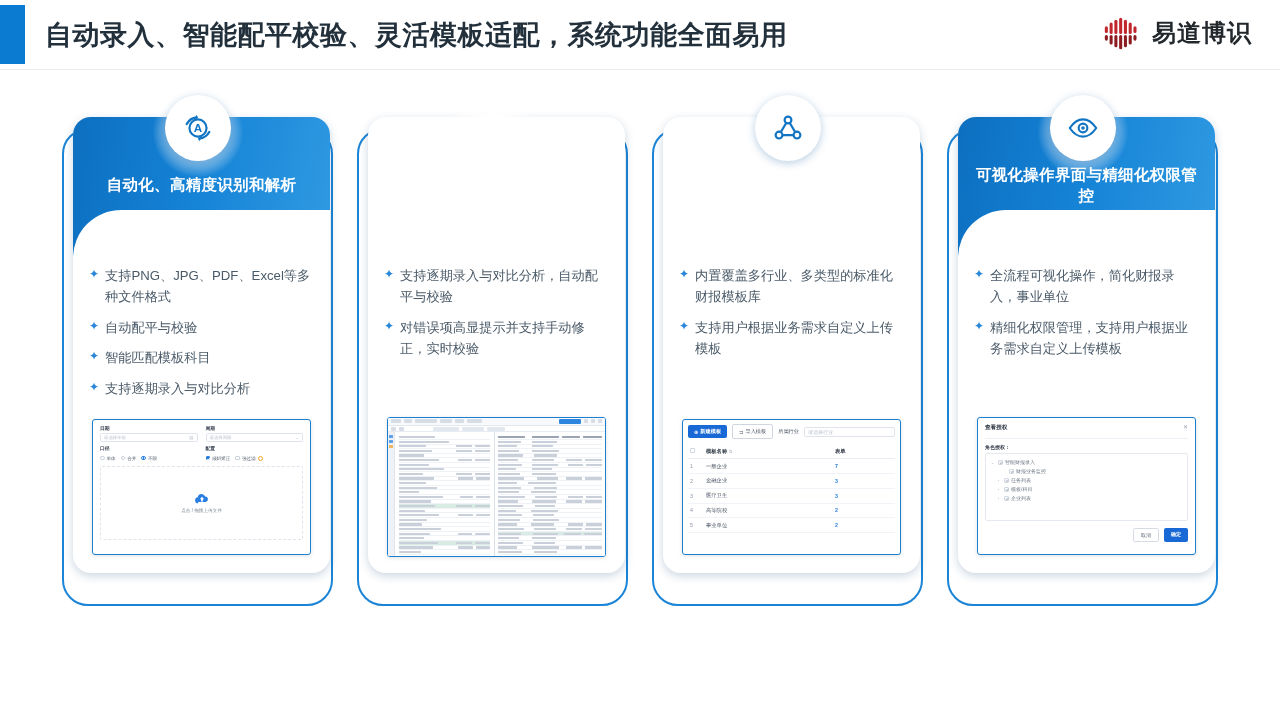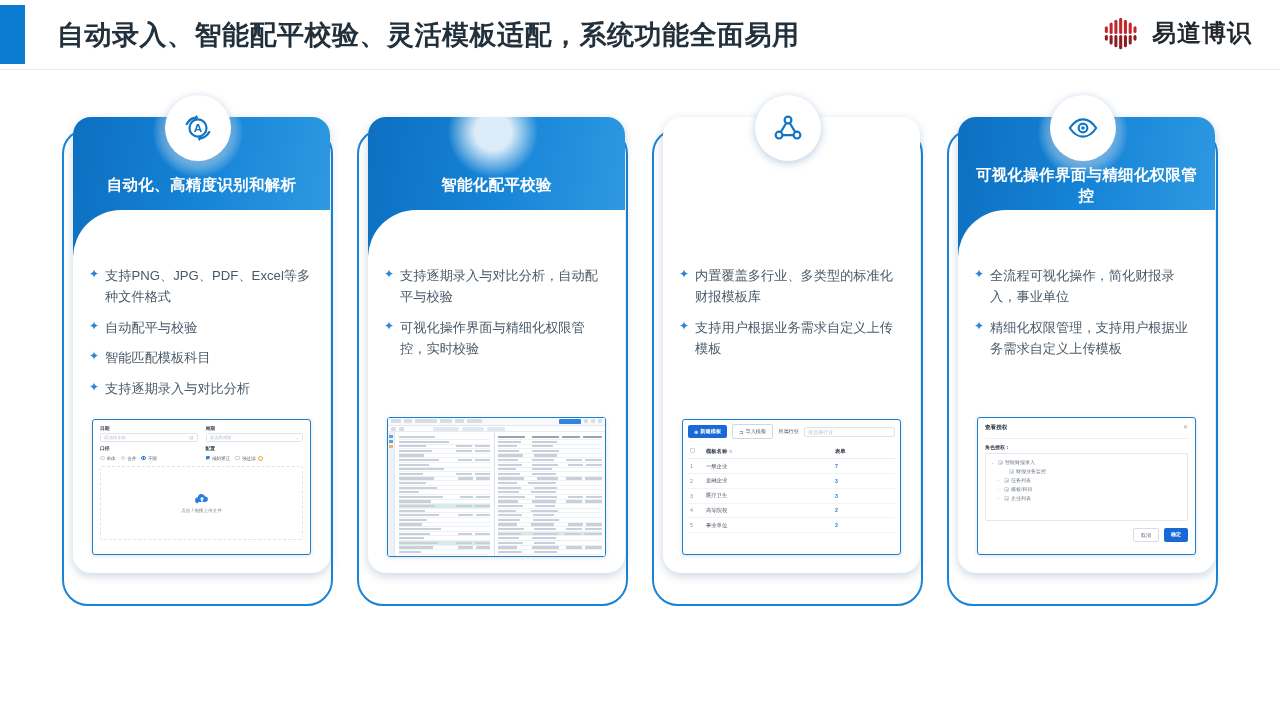--- a/index.html
+++ b/index.html
@@ -15,21 +15,21 @@
   .header {
     position: absolute; left: 0; top: 0; width: 1280px; height: 70px;
     background: #ffffff;
     border-bottom: 1px solid #e9ecef;
     display: flex; align-items: center;
   }
   .header-accent {
     width: 25px; height: 59px; background: #0a7bd0; flex: 0 0 auto;
   }
   .header-title {
-    margin-left: 32px;
+    margin-left: 20px;
     font-size: 27px; font-weight: bold; color: #22303c;
     letter-spacing: .5px; white-space: nowrap;
   }
   .logo-wrap {
     position: absolute; right: 28px; top: 12px;
     display: flex; align-items: center; gap: 9px;
   }
   .logo-mark { width: 42px; height: 42px; }
   .logo-text {
     font-size: 24px; font-weight: bold; color: #23282d; letter-spacing: 1px;
@@ -351,33 +351,29 @@
           <path d="M7.5 15.5a14 14 0 0 1 11-7.2" fill="none" stroke="#1175c4" stroke-width="2.6" stroke-linecap="round"></path>
           <path d="M32.5 24.5a14 14 0 0 1-11 7.2" fill="none" stroke="#1175c4" stroke-width="2.6" stroke-linecap="round"></path>
           <path d="M18.6 5.2l1.2 3.6-3.7.6z" fill="#1175c4"></path>
           <path d="M21.4 34.8l-1.2-3.6 3.7-.6z" fill="#1175c4"></path>
         </svg>
       </div>
     </div>
 
     <div class="card-outer">
       <div class="card-inner">
-        <div class="card-head">
-          <div class="card-head-curve"></div>
-          <div class="card-title">智能化配平校验</div>
-        </div>
 
         <div class="bullets">
           <div class="bullet">
             <span class="bullet-mark">✦</span>
             <span class="bullet-text">支持逐期录入与对比分析，自动配平与校验</span>
           </div>
           <div class="bullet">
             <span class="bullet-mark">✦</span>
-            <span class="bullet-text">可视化操作界面与精细化权限管控，实时校验</span>
+            <span class="bullet-text">对错误项高显提示并支持手动修正，实时校验</span>
           </div>
         </div>
 
         <div class="shot shot-2">
           <div class="f2">
             <div class="f2-bar">
               <span class="f2-chip" style="width:10px"></span>
               <span class="f2-chip" style="width:8px"></span>
               <span class="f2-chip" style="width:22px"></span>
               <span class="f2-chip" style="width:12px"></span>

